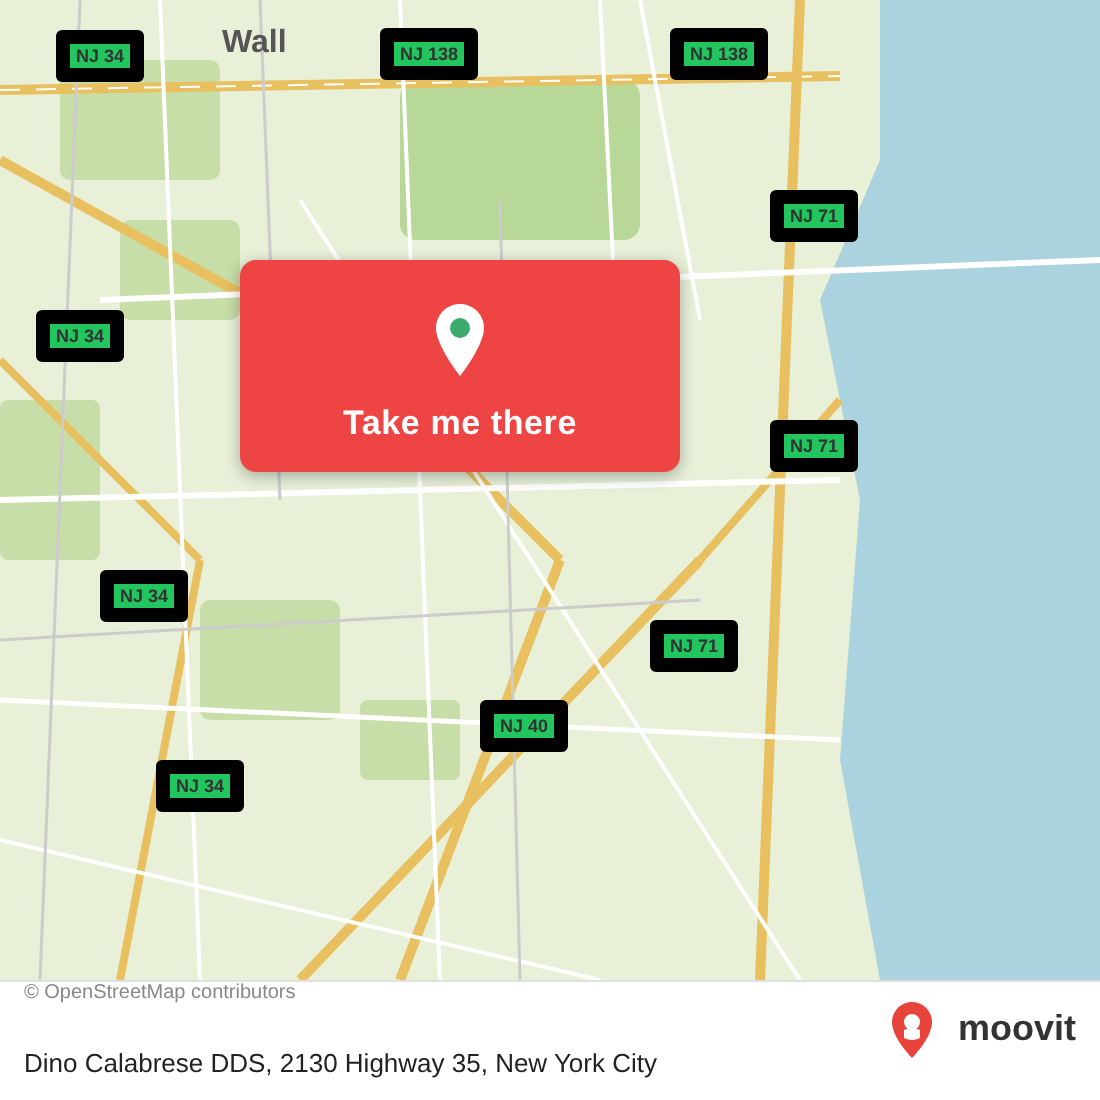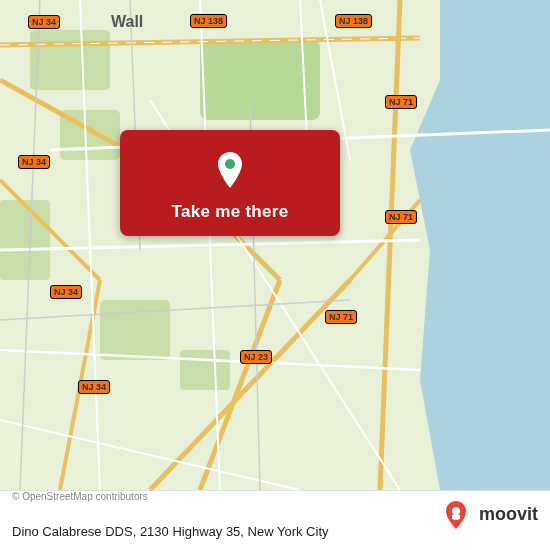--- a/index.html
+++ b/index.html
@@ -12,21 +12,21 @@
       background-color: #e8f0d8;
       overflow: hidden;
     }
 
     
     .cta-overlay {
       position: absolute;
       top: 130px;
       left: 120px;
       width: 220px;
-      background: #b91c1c;
+      background: #ef4444;
       border-radius: 8px;
       display: flex;
       flex-direction: column;
       align-items: center;
       padding: 18px 20px 14px;
       box-shadow: 0 2px 8px rgba(0,0,0,0.3);
     }
 
     .pin-icon {
       width: 44px;
@@ -84,22 +84,22 @@
 
     .moovit-text {
       font-size: 18px;
       font-weight: 700;
       color: #333;
     }
 
     
     .road-label {
       position: absolute;
-      background: #f97316;
-      border: 1px solid #000000;
+      background: #22c55e;
+      border: 7px solid #000000;
       border-radius: 3px;
       font-size: 9px;
       padding: 1px 3px;
       font-weight: bold;
       color: #333;
     }
 
     
     .map-svg {
       position: absolute;
@@ -164,21 +164,21 @@
 
   <div class="road-label" style="top:15px;left:28px;">NJ 34</div>
   <div class="road-label" style="top:155px;left:18px;">NJ 34</div>
   <div class="road-label" style="top:285px;left:50px;">NJ 34</div>
   <div class="road-label" style="top:380px;left:78px;">NJ 34</div>
   <div class="road-label" style="top:14px;left:190px;">NJ 138</div>
   <div class="road-label" style="top:14px;left:335px;">NJ 138</div>
   <div class="road-label" style="top:95px;left:385px;">NJ 71</div>
   <div class="road-label" style="top:210px;left:385px;">NJ 71</div>
   <div class="road-label" style="top:310px;left:325px;">NJ 71</div>
-  <div class="road-label" style="top:350px;left:240px;">NJ 23</div>
+  <div class="road-label" style="top:350px;left:240px;">NJ 40</div>
   <div class="road-label" style="top:12px;left:108px; background:transparent; border:none; font-size:16px; color:#555;">Wall</div>
 
   <div class="cta-overlay">
 
     <svg class="pin-icon" viewBox="0 0 44 44" xmlns="http://www.w3.org/2000/svg">
       <path d="M22 4C15.37 4 10 9.37 10 16c0 9 12 24 12 24s12-15 12-24c0-6.63-5.37-12-12-12z" fill="white"></path>
       <circle cx="22" cy="16" r="5" fill="#3daa6e"></circle>
     </svg>
     <span class="cta-button-text">Take me there</span>
   </div>

